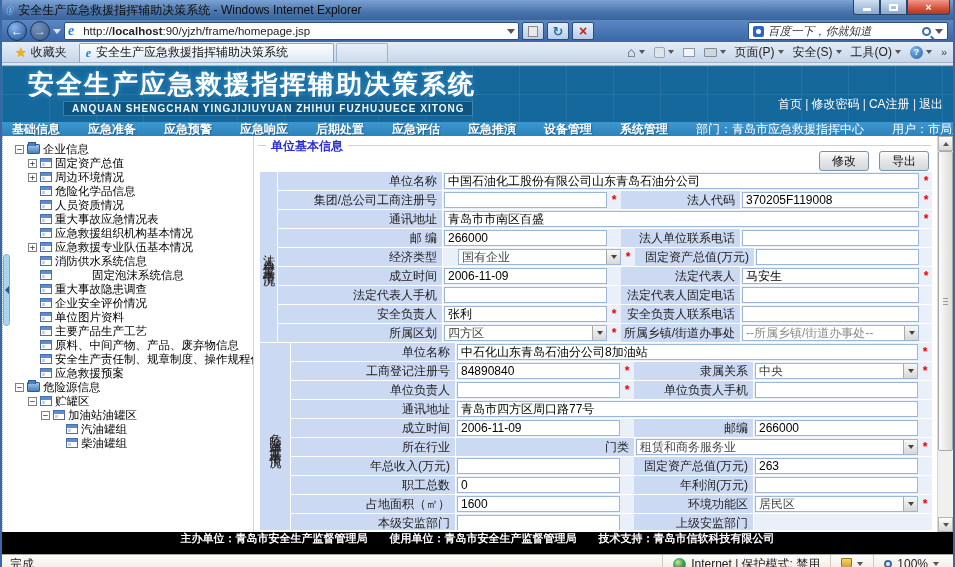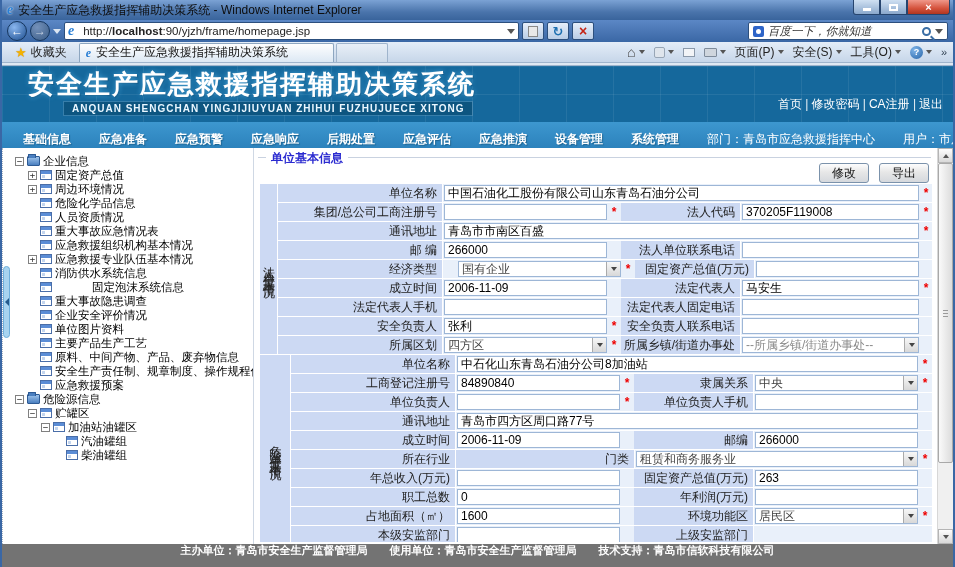--- a/index.html
+++ b/index.html
@@ -61,21 +61,21 @@
     background-image:linear-gradient(rgba(255,255,255,.07) 1px, transparent 1px), linear-gradient(90deg, rgba(255,255,255,.07) 1px, transparent 1px);
     background-size:47px 28px; overflow:hidden; }
   .banner-title { position:absolute; left:26px; top:1px; font-size:26px; font-weight:bold; color:#fff; letter-spacing:2px;
     text-shadow:0 0 5px #49a8dd, 0 0 2px #1b5f8e, 1px 1px 1px #0a4a75; white-space:nowrap; }
   .banner-sub { position:absolute; left:62px; top:36px; font-size:10px; font-weight:bold; color:#eaf7ff; letter-spacing:1px; background:#0d5580; padding:1px 8px; box-shadow:0 0 0 1px rgba(255,255,255,.15); white-space:nowrap; }
   .banner-links { position:absolute; right:10px; top:30px; font-size:12px; color:#fff; white-space:nowrap; }
   .banner-link { cursor:pointer; margin-left:3px; }
   .lnk-sep { opacity:.9; }
 
   
-  .navbar { height:26px; background:linear-gradient(#3d97cf,#2c82bc); display:flex; align-items:flex-end; padding:0 21px; color:#fff; }
+  .navbar { height:14px; background:linear-gradient(#3d97cf,#2c82bc); display:flex; align-items:center; padding:0 10px; color:#fff; }
   .nav-item { font-size:12px; font-weight:bold; margin-right:28px; white-space:nowrap; cursor:pointer; text-shadow:1px 1px 1px #1b6391; }
   .nav-right { margin-left:auto; display:flex; gap:28px; font-size:12px; white-space:nowrap; }
 
   
   .content { height:396px; display:flex; background:#fff; }
   .sidebar { width:252px; position:relative; overflow:hidden; border-right:1px solid #cfd8e4; border-left:1px dotted #a8b4c4; }
   .tree { padding-top:6px; }
   .tree-row { height:14px; display:flex; align-items:center; gap:3px; white-space:nowrap; font-size:11.5px; color:#000; cursor:pointer; }
   .toggle { width:9px; height:9px; border:1px solid #808080; background:#fff; font-size:9px; line-height:7px; text-align:center; color:#333; flex:none; font-family:"DejaVu Sans Mono", monospace; }
   .toggle.none { border:none; background:transparent; }
@@ -117,21 +117,21 @@
   
   .vscroll { position:absolute; right:0; top:0; bottom:0; width:16px; background:#f0f0f0; border-left:1px solid #d7d7d7; }
   .sb-btn { position:absolute; left:0; right:0; height:15px; background:linear-gradient(#fdfdfd,#d9d9d9); border:1px solid #b5b5b5; display:flex; align-items:center; justify-content:center; }
   .sb-up { top:0; } .sb-dn { bottom:0; }
   .sb-tri-up { width:0; height:0; border-left:3px solid transparent; border-right:3px solid transparent; border-bottom:4px solid #555; }
   .sb-tri-dn { width:0; height:0; border-left:3px solid transparent; border-right:3px solid transparent; border-top:4px solid #555; }
   .sb-thumb { position:absolute; left:0; right:0; top:15px; height:300px; background:linear-gradient(90deg,#fafafa,#dcdcdc); border:1px solid #a9a9a9; border-radius:2px; }
   .sb-grip { position:absolute; left:4px; right:4px; top:50%; height:1px; background:#9a9a9a; box-shadow:0 3px 0 #9a9a9a, 0 -3px 0 #9a9a9a; }
 
   
-  .footer { height:30px; background:#737373; color:#fff; font-size:11px; font-weight:bold; text-align:center; line-height:13px; white-space:nowrap; overflow:hidden; }
+  .footer { height:22px; background:#000000; color:#fff; font-size:11px; font-weight:bold; text-align:center; line-height:13px; white-space:nowrap; overflow:hidden; }
   .statusbar { height:19px; background:linear-gradient(#fdfdfb,#ebe8e0); border-top:1px solid #a9a9a9; display:flex; align-items:center; font-size:12px; color:#222; padding:0 4px; }
   .status-done { padding-left:4px; }
   .status-right { margin-left:auto; display:flex; align-items:center; height:100%; }
   .status-cell { display:flex; align-items:center; gap:5px; padding:0 10px; border-left:1px solid #cfccc2; height:100%; }
   .globe { width:13px; height:13px; border-radius:50%; background:radial-gradient(circle at 35% 30%, #bfe8a0, #3f9a3f 55%, #1d6ea5); border:1px solid #2a6; flex:none; }
   .shield-glyph { width:11px; height:12px; background:linear-gradient(#f3d46a,#c89820); border:1px solid #977413; border-radius:0 0 5px 5px; }
   .mag2 { width:8px; height:8px; border:2px solid #3a6ea5; border-radius:50%; position:relative; flex:none; }
   .mag2:after { content:""; position:absolute; width:4px; height:2px; background:#3a6ea5; transform:rotate(45deg); left:5px; top:7px; }
   .tri-down.sm { border-left-width:3px; border-right-width:3px; border-top-width:4px; }
 </style>

